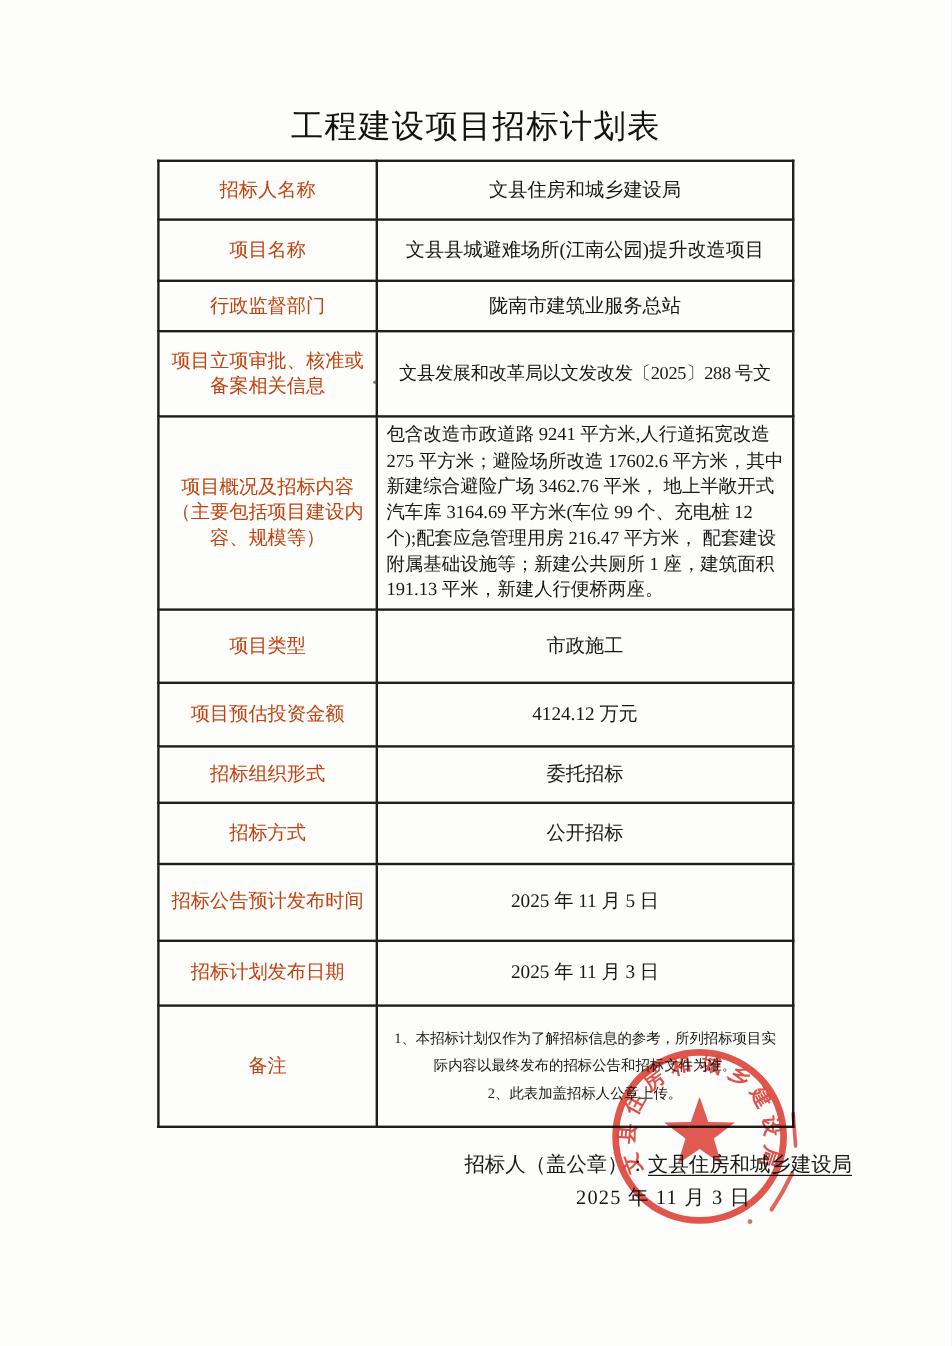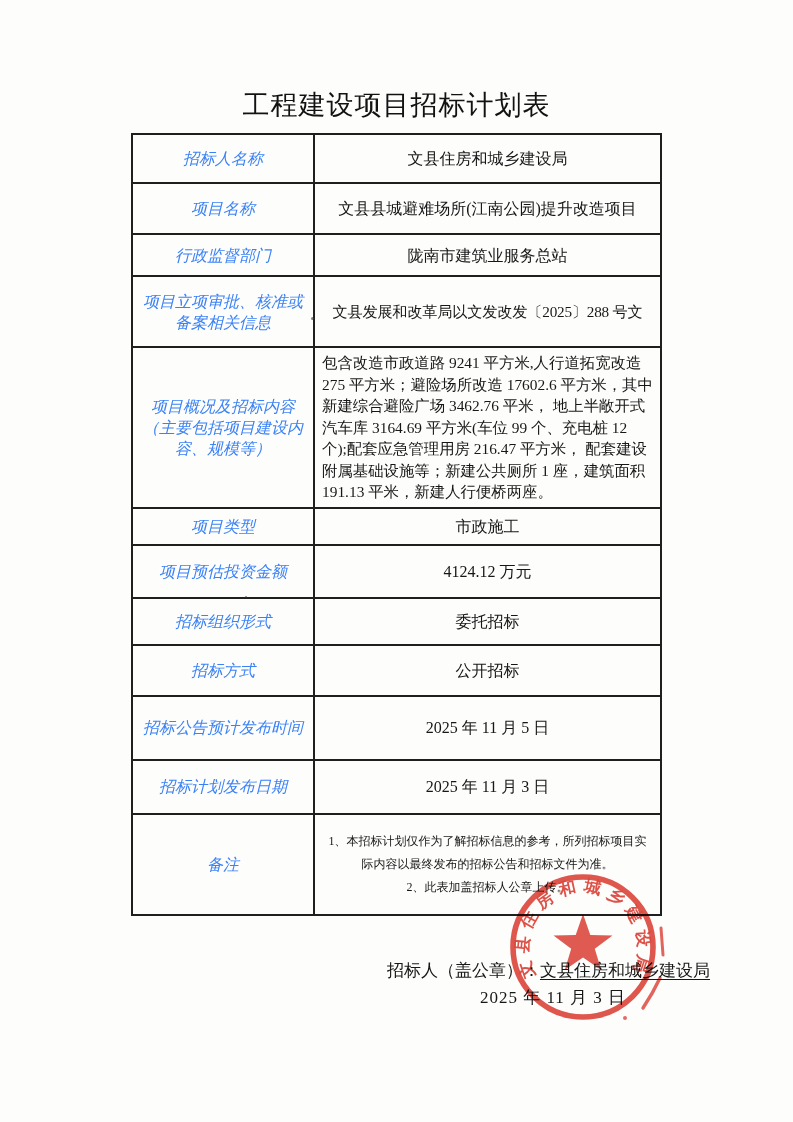--- a/index.html
+++ b/index.html
@@ -29,22 +29,21 @@
   table.plan td{
     border:2px solid #1f1f1f;
     font-size:16px;
     line-height:21px;
     padding:2px 6px;
     vertical-align:middle;
   }
   td.lbl{
     width:182px;
     text-align:center;
-    color:#3b82f6;
-    font-style:italic;
+    color:#c2410c;
   }
   td.val{
     width:347px;
     text-align:center;
   }
   td.val.tight{
     font-size:15.2px;
     white-space:nowrap;
     letter-spacing:-0.2px;
   }
@@ -115,21 +114,21 @@
         <td class="val">陇南市建筑业服务总站</td>
       </tr>
       <tr style="height:71px">
         <td class="lbl">项目立项审批、核准或备案相关信息</td>
         <td class="val tight">文县发展和改革局以文发改发〔2025〕288 号文</td>
       </tr>
       <tr style="height:151px">
         <td class="lbl">项目概况及招标内容（主要包括项目建设内容、规模等）</td>
         <td class="val long">包含改造市政道路 9241 平方米,人行道拓宽改造 275 平方米；避险场所改造 17602.6 平方米，其中新建综合避险广场 3462.76 平米， 地上半敞开式汽车库 3164.69 平方米(车位 99 个、充电桩 12 个);配套应急管理用房 216.47 平方米， 配套建设附属基础设施等；新建公共厕所 1 座，建筑面积 191.13 平米，新建人行便桥两座。</td>
       </tr>
-      <tr style="height:37px">
+      <tr style="height:61px">
         <td class="lbl">项目类型</td>
         <td class="val">市政施工</td>
       </tr>
       <tr style="height:53px">
         <td class="lbl">项目预估投资金额</td>
         <td class="val">4124.12 万元</td>
       </tr>
       <tr style="height:47px">
         <td class="lbl">招标组织形式</td>
         <td class="val">委托招标</td>

